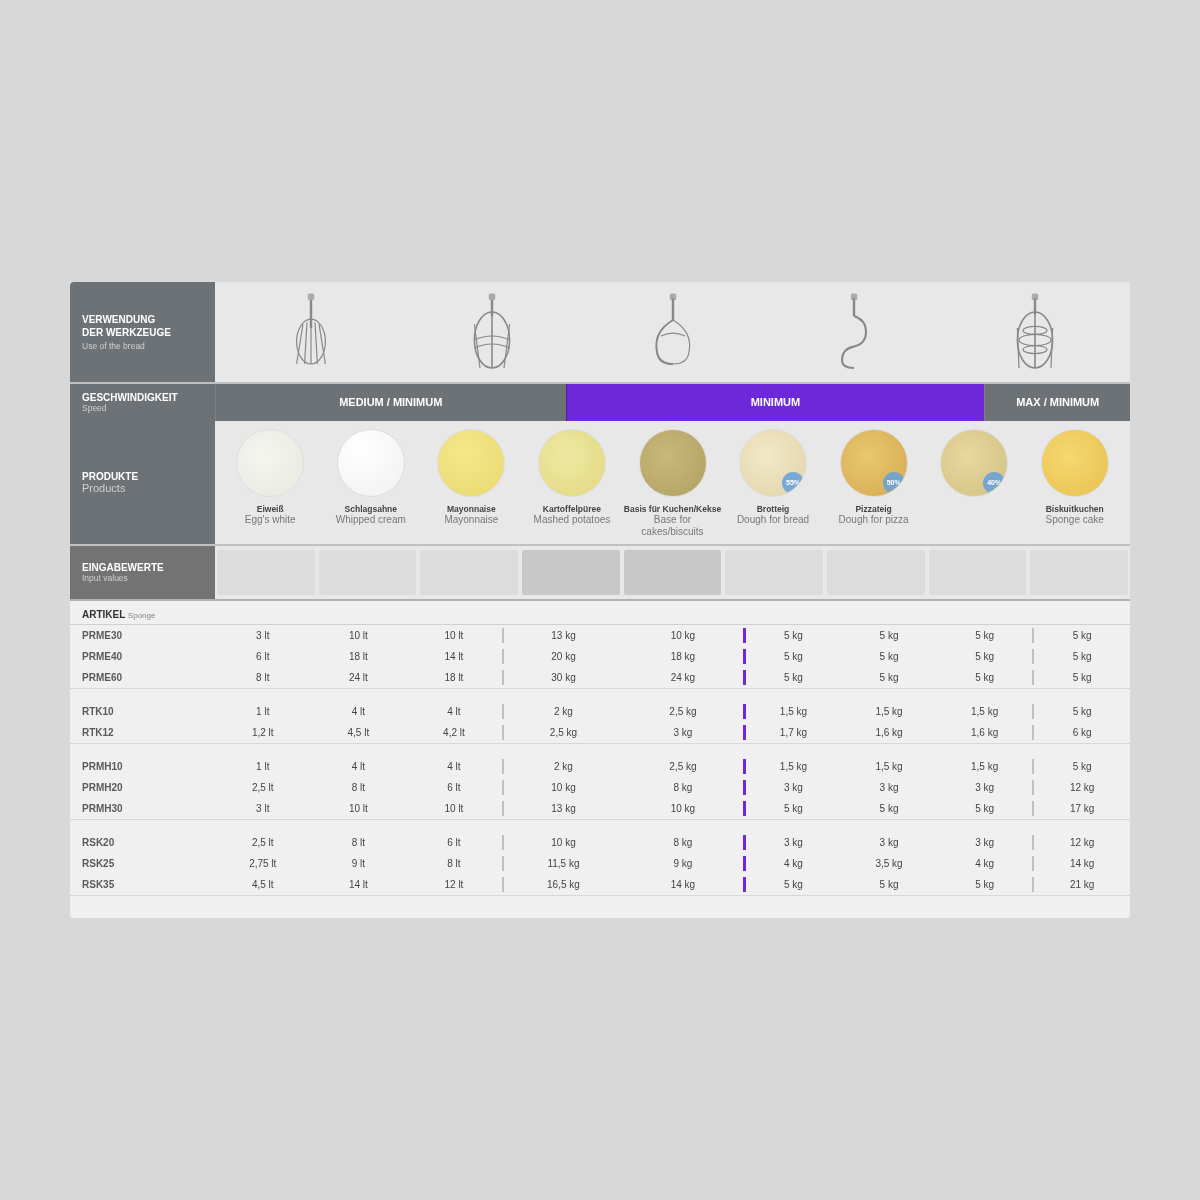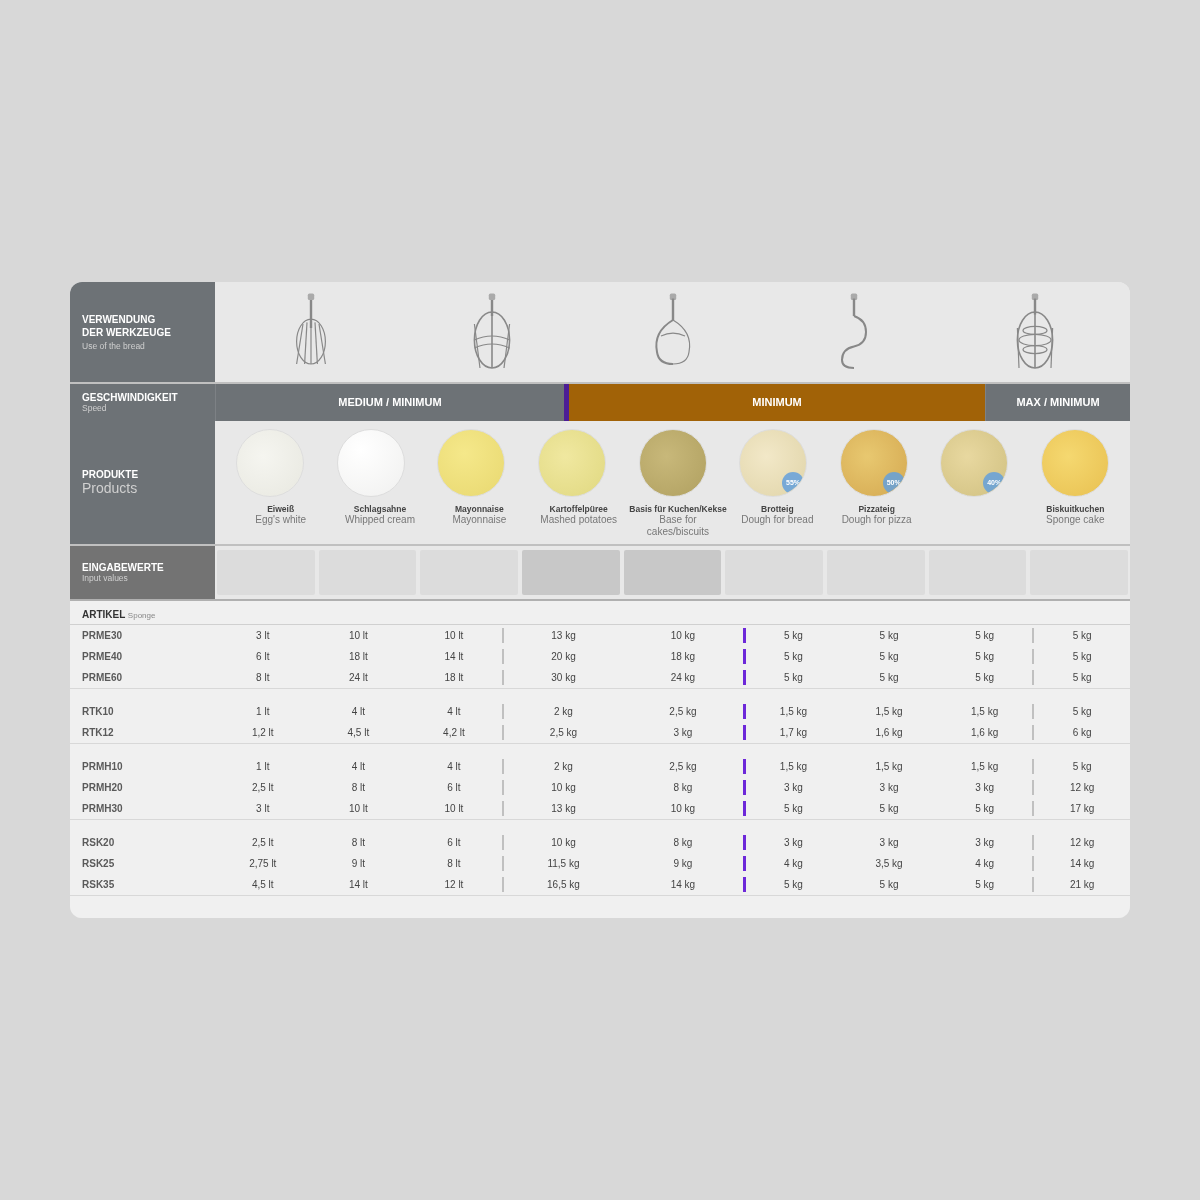--- a/index.html
+++ b/index.html
@@ -8,21 +8,21 @@
       font-family: Arial, sans-serif;
       display: flex;
       justify-content: center;
       align-items: center;
       min-height: 1200px;
       width: 1200px;
     }
     .main-container {
       width: 1060px;
       background: #e8e8e8;
-      border-radius: 12px;
+      border-radius: 4px;
       overflow: hidden;
       margin: 70px auto;
     }
     
     .tools-row {
       display: flex;
       background: #e8e8e8;
       border-bottom: 2px solid #c0c0c0;
     }
     .tools-label-cell {
@@ -97,21 +97,21 @@
       align-items: center;
       justify-content: center;
       font-weight: bold;
       font-size: 11px;
       color: white;
       padding: 8px 4px;
       text-align: center;
     }
     .speed-maximum { background: #8a8e92; flex: 3; border-left: 1px solid #9a9ea2; }
     .speed-medium { background: #6d7276; flex: 2.5; border-left: 1px solid #7d8185; }
-    .speed-minimum { background: #a16207; flex: 3; border-left: 5px solid #4c1d95; }
+    .speed-minimum { background: #6d28d9; flex: 3; border-left: 1px solid #4c1d95; }
     .speed-maxmin { background: #6d7276; flex: 1; border-left: 1px solid #7d8185; }
 
     
     .products-row {
       display: flex;
       background: #e8e8e8;
       border-bottom: 2px solid #c0c0c0;
     }
     .products-label-cell {
       width: 145px;
@@ -122,21 +122,21 @@
       display: flex;
       flex-direction: column;
       justify-content: center;
     }
     .products-label-cell .main-label {
       font-weight: bold;
       font-size: 10px;
       text-transform: uppercase;
     }
     .products-label-cell .sub-label {
-      font-size: 14px;
+      font-size: 11px;
       color: #d0d0d0;
     }
     .products-images {
       flex: 1;
       display: flex;
       flex-direction: column;
     }
     .products-img-row {
       display: flex;
       align-items: flex-end;
@@ -177,22 +177,22 @@
       display: flex;
       align-items: center;
       justify-content: center;
       font-size: 7px;
       font-weight: bold;
       color: white;
     }
     .products-labels-row {
       display: flex;
       align-items: flex-start;
-      justify-content: center;
-      padding: 3px 5px 6px 16px;
+      justify-content: flex-end;
+      padding: 3px 5px 6px 5px;
     }
     .product-label-cell {
       flex: 1;
       display: flex;
       flex-direction: column;
       align-items: center;
       text-align: center;
     }
     .product-name {
       font-size: 8.5px;

